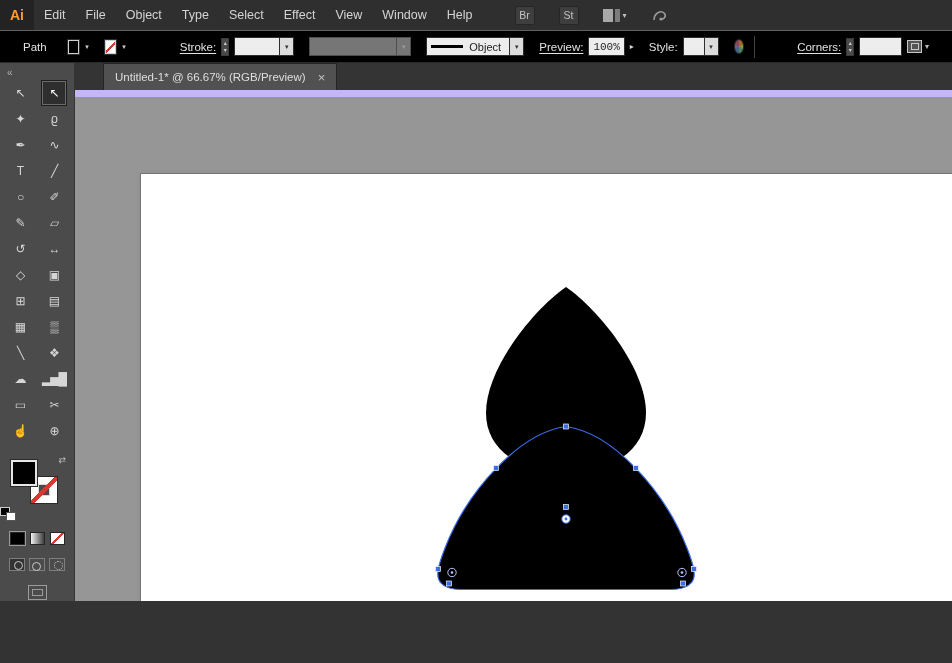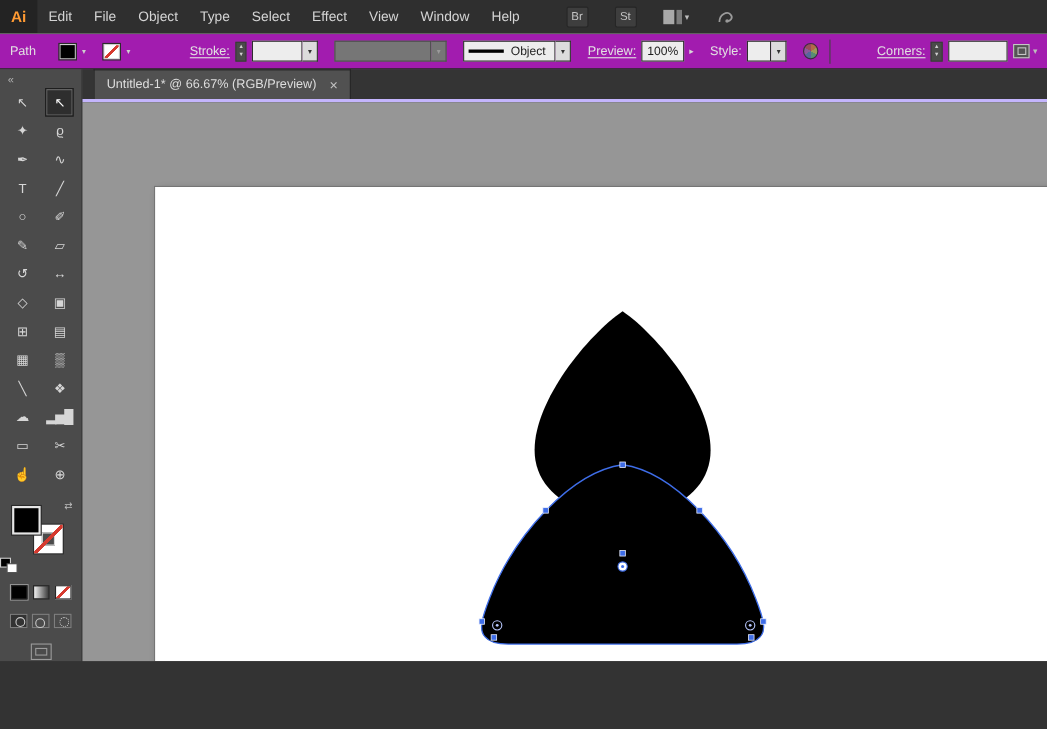--- a/index.html
+++ b/index.html
@@ -14,35 +14,35 @@
   .menu-item { display:flex; align-items:center; padding:0 10px; cursor:default; }
   .menubar-right { display:flex; align-items:center; gap:24px; margin-left:32px; }
   .badge { width:20px; height:19px; background:#3e3e3e; border:1px solid #262626; border-radius:2px; color:#c4c4c4; font-size:10.5px; display:flex; align-items:center; justify-content:center; }
   .ws-group { display:flex; align-items:center; gap:3px; }
   .ws-icon { position:relative; width:17px; height:13px; }
   .ws-a { position:absolute; left:0; top:0; width:10px; height:13px; background:#a9a9a9; }
   .ws-b { position:absolute; right:0; top:0; width:5px; height:13px; background:#7c7c7c; }
   .chev { color:#bdbdbd; font-size:8px; }
 
   
-  .controlbar { flex:0 0 33px; background:#a21caf; border-top:1px solid #616161; border-bottom:1px solid #2a2a2a; display:flex; align-items:center; padding:0 9px; gap:5px; color:#e2e2e2; font-size:11.5px; white-space:nowrap; }
+  .controlbar { flex:0 0 33px; background:#000000; border-top:1px solid #616161; border-bottom:1px solid #2a2a2a; display:flex; align-items:center; padding:0 23px; gap:5px; color:#e2e2e2; font-size:11.5px; white-space:nowrap; }
   .link { text-decoration:underline; text-underline-offset:2px;margin-left:32px; }
   .mr { margin-right:16px; } .ml { margin-left:10px; }
   .swatch { width:16px; height:14px; border:1px solid #cfcfcf; outline:1px solid #2c2c2c; }
   .swatch.fillsw { background:#000; }
   .swatch.nonesw { background:linear-gradient(135deg,transparent 44%,#d63a2f 44%,#d63a2f 58%,transparent 58%),#fff; }
   .ddcaret { color:#cfcfcf; font-size:7px; padding:0 1px; }
   .stepper { display:inline-flex; flex-direction:column; justify-content:center; width:11px; height:18px; background:#4a4a4a; border:1px solid #3a3a3a; color:#cfcfcf; }
   .stepper i { font-style:normal; font-size:6px; line-height:7px; text-align:center; }
   .combo { display:inline-flex; align-items:stretch; }
   .field { height:19px; background:#ededed; border:1px solid #2e2e2e; color:#1d1d1d; font-size:11px; display:inline-flex; align-items:center; padding:0 4px; }
   .ddbtn { width:14px; height:19px; background:#dcdcdc; border:1px solid #2e2e2e; border-left:none; color:#333; font-size:7px; display:inline-flex; align-items:center; justify-content:center; }
   .field.disabled { background:#767676; border-color:#4e4e4e; }
   .ddbtn.disabled { background:#767676; border-color:#4e4e4e; color:#9a9a9a; }
-  .w46{width:46px;} .w88{width:88px;} .w40{width:40px;} .w22{width:22px;} .w58{width:58px;}
+  .w46{width:46px;} .w88{width:88px;} .w40{width:40px;font-family:Liberation Mono, monospace;} .w22{width:22px;} .w58{width:58px;}
   .brush { width:84px; gap:6px; }
   .brush-line { display:inline-block; width:32px; height:3px; background:#000; }
   .flyout { color:#d8d8d8; font-size:8px; }
   .wheel { width:15px; height:15px; border-radius:50%; border:1px solid #303030; opacity:.9;
            background:conic-gradient(#b5713f 0 60deg,#9aa84f 60deg 120deg,#4f9a6e 120deg 180deg,#4f6e9a 180deg 240deg,#8a5f9a 240deg 300deg,#9a4f55 300deg 360deg); }
   .sep { width:1px; height:22px; background:#434343; margin:0 5px; }
   .docgroup { margin-left:auto; display:flex; align-items:center; gap:3px; }
   .docicon { width:15px; height:13px; border:1px solid #c6c6c6; background:#545454; position:relative; }
   .docicon::after { content:""; position:absolute; right:2px; bottom:2px; width:6px; height:5px; border:1px solid #c6c6c6; }
 
@@ -75,21 +75,21 @@
   .dm.active { background:#333; }
   .dm::after { content:""; position:absolute; left:4px; top:2px; width:7px; height:7px; border:1px solid #c9c9c9; border-radius:50%; }
   .dm.behind::after { left:2px; top:3px; }
   .dm.inside::after { border-style:dotted; }
 
   .screenmode { margin-top:14px; width:19px; height:15px; border:1px solid #9c9c9c; position:relative; background:#4b4b4b; }
   .screenmode::after { content:""; position:absolute; left:3px; top:3px; right:3px; bottom:3px; border:1px solid #9c9c9c; }
 
   
   .main { flex:1; display:flex; flex-direction:column; min-width:0; }
-  .tabstrip { flex:0 0 30px; background:#343434; display:flex; align-items:flex-end; padding-left:10px; border-bottom:3px solid #c4b5fd; }
+  .tabstrip { flex:0 0 30px; background:#343434; display:flex; align-items:flex-end; padding-left:28px; border-bottom:7px solid #c4b5fd; }
   .tab { height:27px; background:#515151; border:1px solid #242424; border-bottom:none; color:#dedede; font-size:11.5px; display:flex; align-items:center; gap:12px; padding:0 11px; cursor:default; }
   .tab-close { color:#c2c2c2; font-size:13px; line-height:1; }
   .canvas { flex:1; background:var(--canvas,#969696); position:relative; overflow:hidden; }
   .artboard { position:absolute; background:#fff; box-shadow:0 0 0 1px #757575, 3px 3px 7px rgba(0,0,0,.32); }
 
   .shape { fill:var(--shape,#000); }
   .sel-stroke { stroke:var(--sel,#3e6de8); fill:var(--shape,#000); }
   .anchor { fill:var(--sel,#3e6de8); stroke:#eef2ff; stroke-width:0.7; }
   .cw { fill:rgba(0,0,0,.2); stroke:#b9c8ff; stroke-width:1; }
   .cwd { fill:#b9c8ff; }

